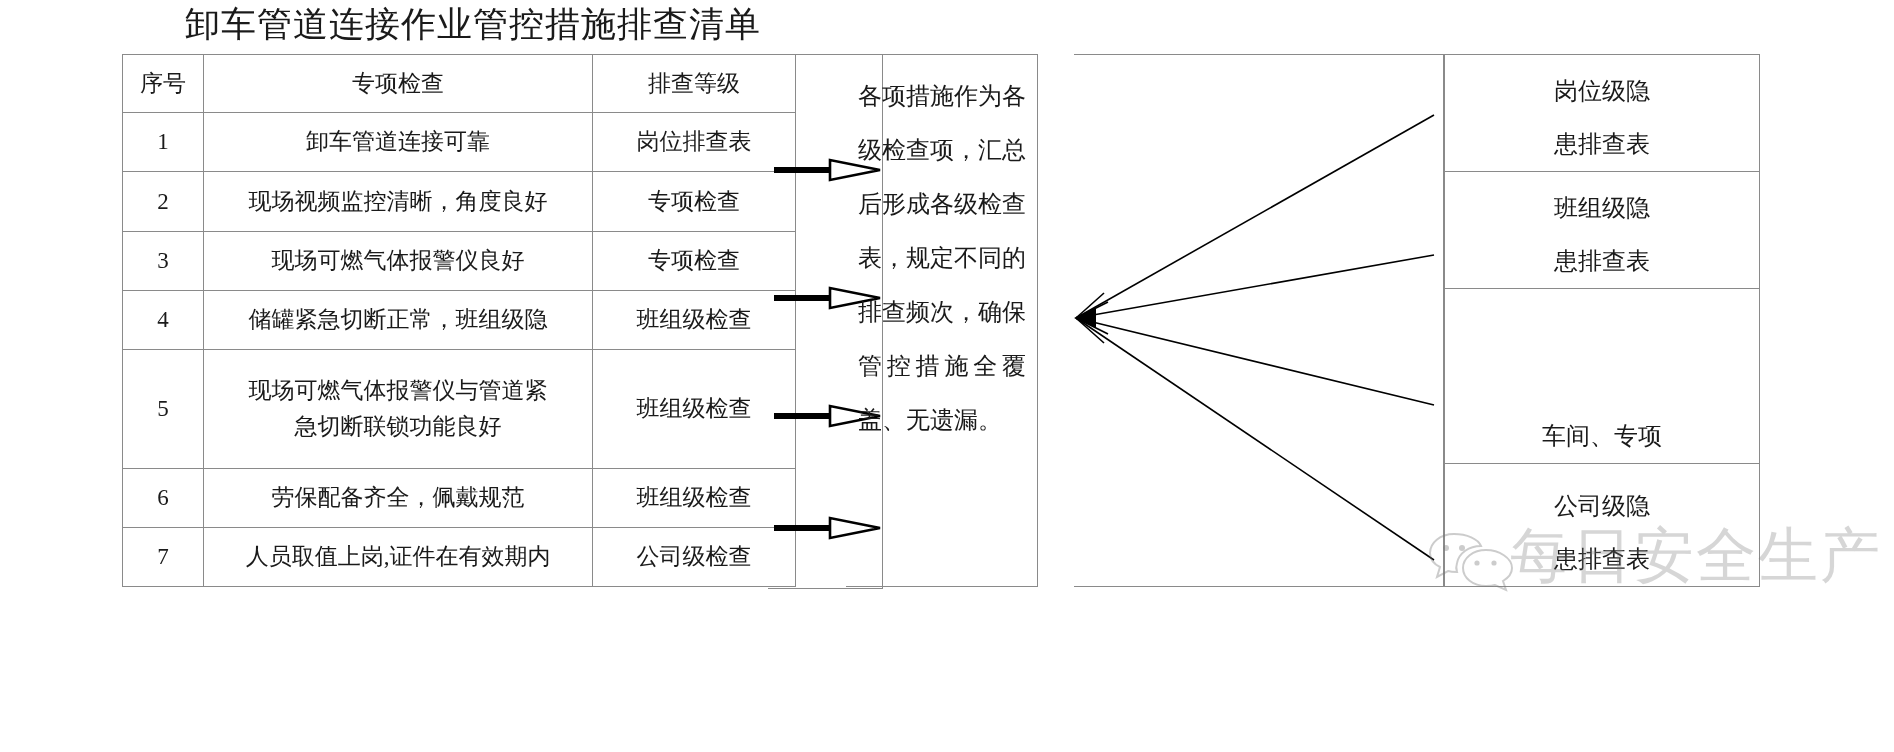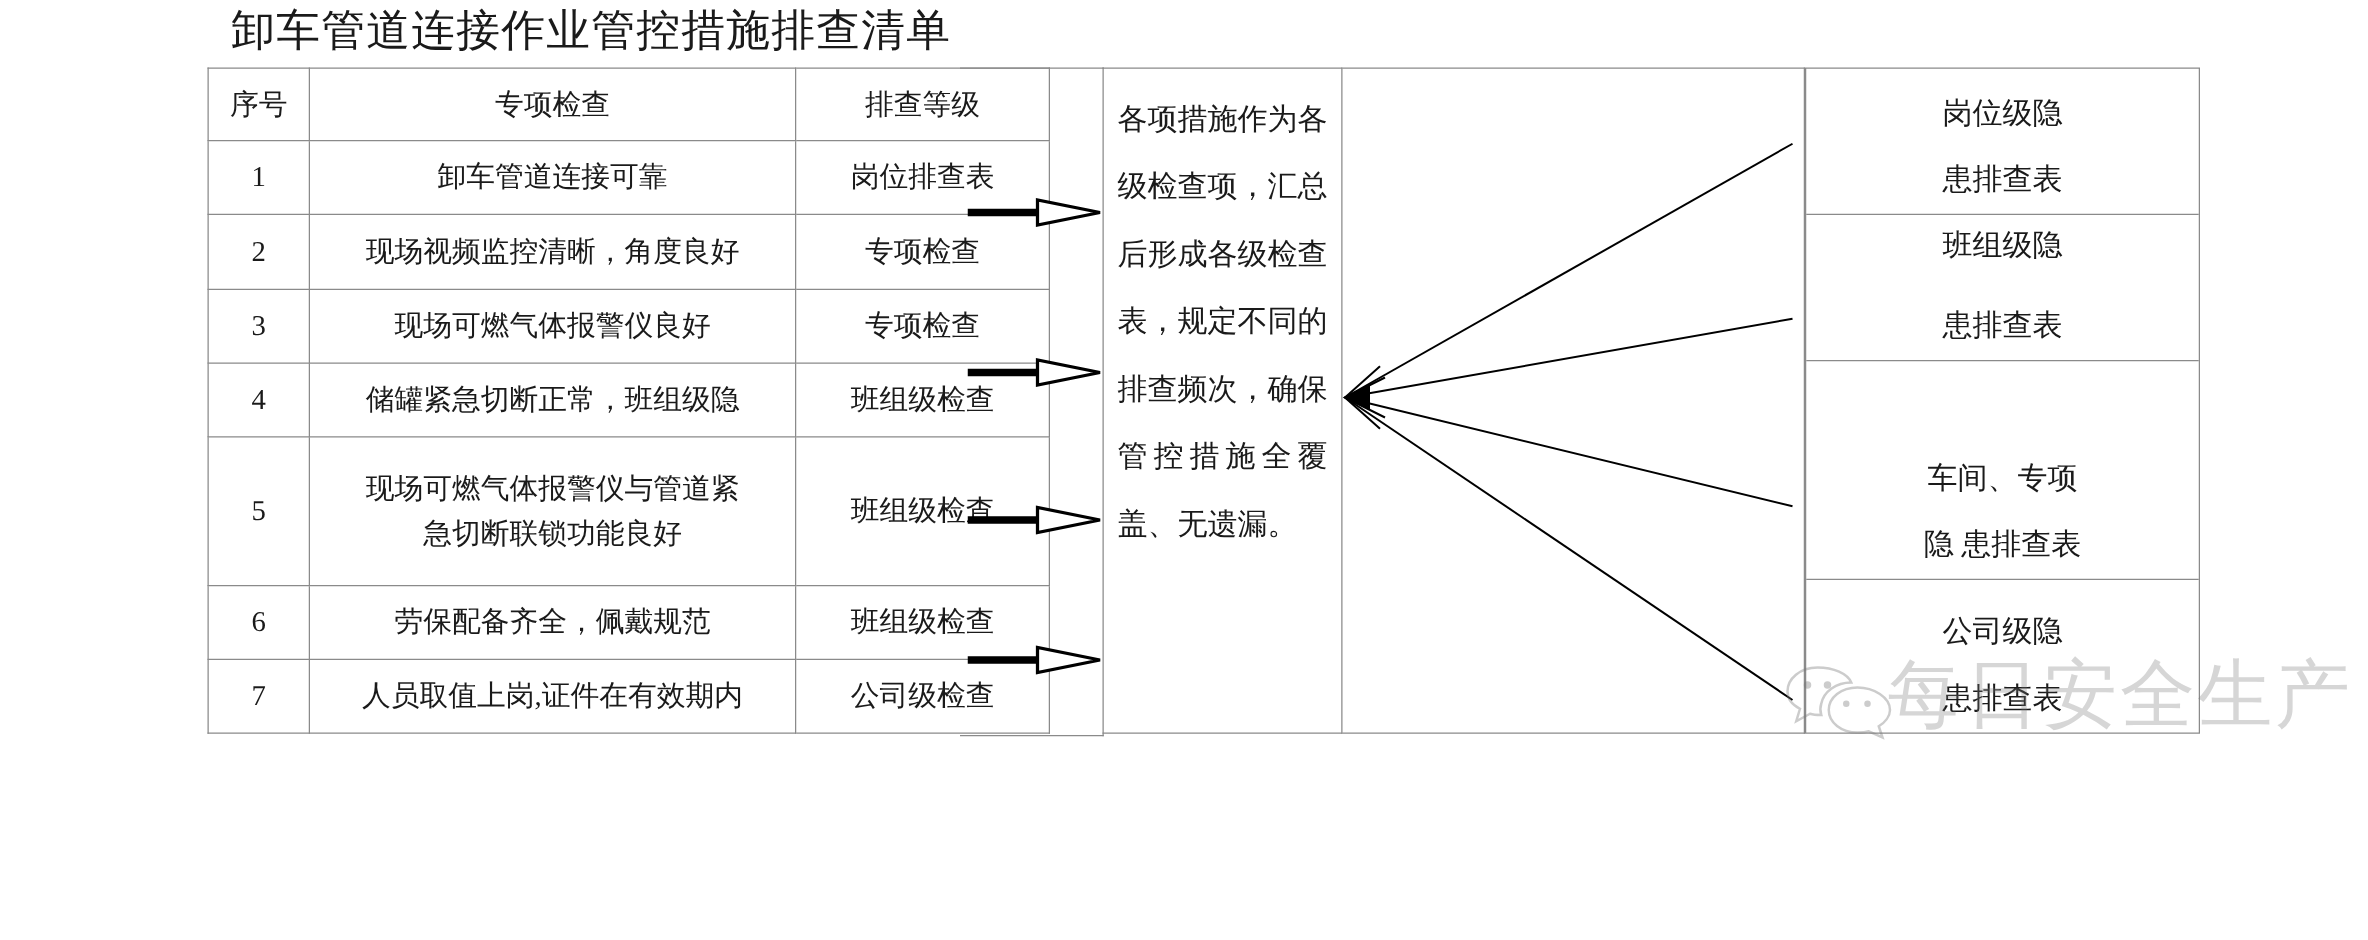--- a/index.html
+++ b/index.html
@@ -40,21 +40,20 @@
   
   #left-table {
     position: absolute;
     left: 0px;
     top: 0px;
     width: 646px;
     height: 533px;
     border-collapse: collapse;
     table-layout: fixed;
     border: 1px solid #8a8a8a;
-    margin-left: 44px;
   }
   #left-table td, #left-table th {
     border: 1px solid #8a8a8a;
     font-weight: normal;
     font-size: 23px;
     text-align: center;
     vertical-align: middle;
     padding: 0 4px;
     line-height: 36px;
     color: #1a1a1a;
@@ -93,21 +92,21 @@
     position: absolute;
     left: 6px;
     width: 108px;
     height: 26px;
   }
   .arrow svg { display: block; }
 
   
   #summary-cell {
     position: absolute;
-    left: 760px;
+    left: 724px;
     top: 0px;
     width: 192px;
     height: 533px;
     border-top: 1px solid #8a8a8a;
     border-bottom: 1px solid #8a8a8a;
     border-right: 1px solid #8a8a8a;
     box-sizing: border-box;
   }
   #summary-text {
     position: absolute;
@@ -153,21 +152,21 @@
     flex-direction: column;
     align-items: center;
     justify-content: flex-end;
     font-size: 24px;
     line-height: 53px;
     color: #1a1a1a;
     text-align: center;
   }
   .rbox:last-child { border-bottom: none; }
   .rbox-1 { height: 117px; }
-  .rbox-2 { height: 117px; gap: 11px; }
+  .rbox-2 { height: 117px; }
   .rbox-3 { height: 175px; }
   .rbox-4 { height: 122px; }
 
   
   #watermark {
     position: absolute;
     left: 1418px;
     top: 516px;
     width: 470px;
     height: 90px;
@@ -304,21 +303,20 @@
   <div class="rbox rbox-1">
     <span>岗位级隐</span>
     <span>患排查表</span>
   </div>
   <div class="rbox rbox-2">
     <span>班组级隐</span>
     <span>患排查表</span>
   </div>
   <div class="rbox rbox-3">
     <span>车间、专项</span>
-    <span>隐  患排查表</span>
   </div>
   <div class="rbox rbox-4">
     <span>公司级隐</span>
     <span>患排查表</span>
   </div>
 </div>
 
 <div id="watermark">
   <svg id="wechat-icon" width="86" height="62" viewBox="0 0 86 62">
     <g fill="none" stroke="rgba(120,120,120,0.38)" stroke-width="2">

